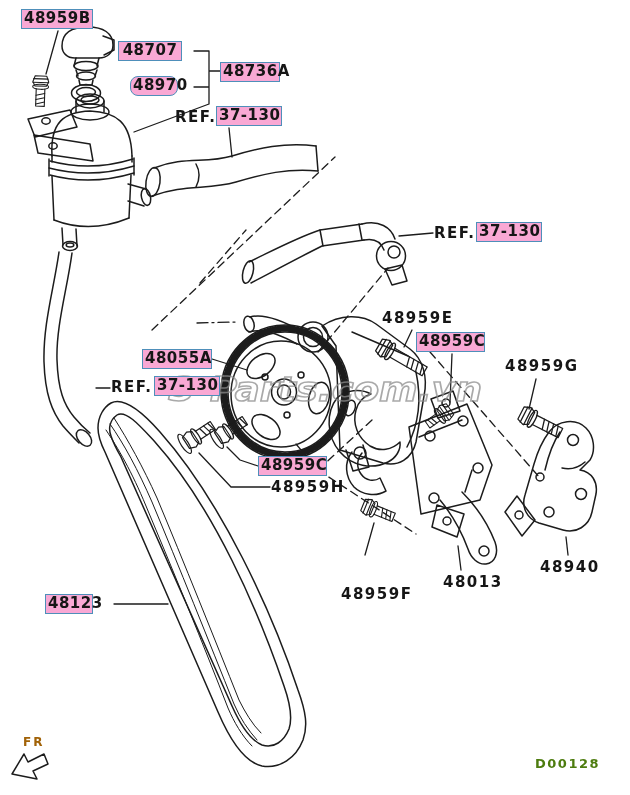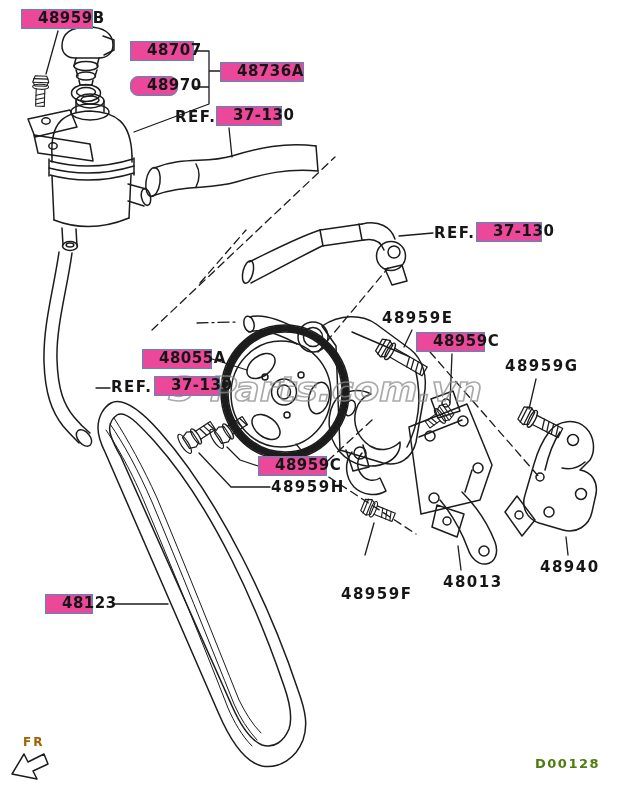--- a/index.html
+++ b/index.html
@@ -1,22 +1,22 @@
 <!DOCTYPE html>
 <html><head>
 <meta charset="utf-8">
 <style>
   html,body{margin:0;padding:0;background:#fff;}
   #stage{position:relative;width:630px;height:795px;background:#ffffff;overflow:hidden;
          font-family:"DejaVu Sans","Liberation Sans",sans-serif;}
   #art{position:absolute;left:0;top:0;}
   .lbl{position:absolute;color:#161616;font-size:15px;font-weight:600;white-space:nowrap;
        box-sizing:border-box;text-align:center;}
-  .lbl.boxed{border:1.5px solid #4e8fba;background:#ec4899;height:20px;line-height:17px;
-             letter-spacing:.5px;padding:0 16px;}
+  .lbl.boxed{border:1.5px solid #4e8fba;background:#f9a8d4;height:20px;line-height:17px;
+             letter-spacing:.5px;padding:0 2px;}
   .lbl.plain{letter-spacing:1.5px;height:20px;line-height:20px;}
   #watermark{position:absolute;left:168px;top:368px;font-size:37px;font-weight:bold;
              font-style:italic;color:rgba(255,255,255,0.05);
              -webkit-text-stroke:1.7px rgba(140,140,140,0.75);
              letter-spacing:0px;transform:scaleY(.92);}
   #fr{position:absolute;left:23px;top:735px;font-size:12px;font-weight:700;letter-spacing:2px;color:#a16207;}
   #code{position:absolute;left:535px;top:756px;font-size:13px;font-weight:600;letter-spacing:1.5px;color:#4d7c0f;}
 </style>
 </head>
 <body>
@@ -256,23 +256,23 @@
 
   <g>
     <path d="M12,774 L24,754 L28,762 L44,754 L48,764 L33,771 L37,779 Z" fill="#ffffff"></path>
   </g>
 </svg>
 
 <div id="watermark">S-Parts.com.vn</div>
 
 <div>
       <div class="lbl boxed" style="left: 21px; top: 9px; width: 72px;">48959B</div>
-      <div class="lbl boxed" style="left: 130px; top: 41px; width: 64px;">48707</div>
+      <div class="lbl boxed" style="left: 118px; top: 41px; width: 64px;">48707</div>
       <div class="lbl boxed" style="left: 130px; top: 76px; width: 48px; border-radius: 8px;">48970</div>
-      <div class="lbl boxed" style="left: 220px; top: 62px; width: 84px;">48736A</div>
+      <div class="lbl boxed" style="left: 220px; top: 62px; width: 60px;">48736A</div>
       <div class="lbl boxed" style="left: 216px; top: 106px; width: 66px;">37-130</div>
       <div class="lbl boxed" style="left: 476px; top: 222px; width: 66px;">37-130</div>
       <div class="lbl boxed" style="left: 142px; top: 349px; width: 70px;">48055A</div>
       <div class="lbl boxed" style="left: 154px; top: 376px; width: 66px;">37-130</div>
       <div class="lbl boxed" style="left: 416px; top: 332px; width: 69px;">48959C</div>
       <div class="lbl boxed" style="left: 258px; top: 456px; width: 69px;">48959C</div>
       <div class="lbl boxed" style="left: 45px; top: 594px; width: 48px;">48123</div>
       <div class="lbl plain" style="left: 175px; top: 107px;">REF.</div>
       <div class="lbl plain" style="left: 434px; top: 223px;">REF.</div>
       <div class="lbl plain" style="left: 111px; top: 377px;">REF.</div>

